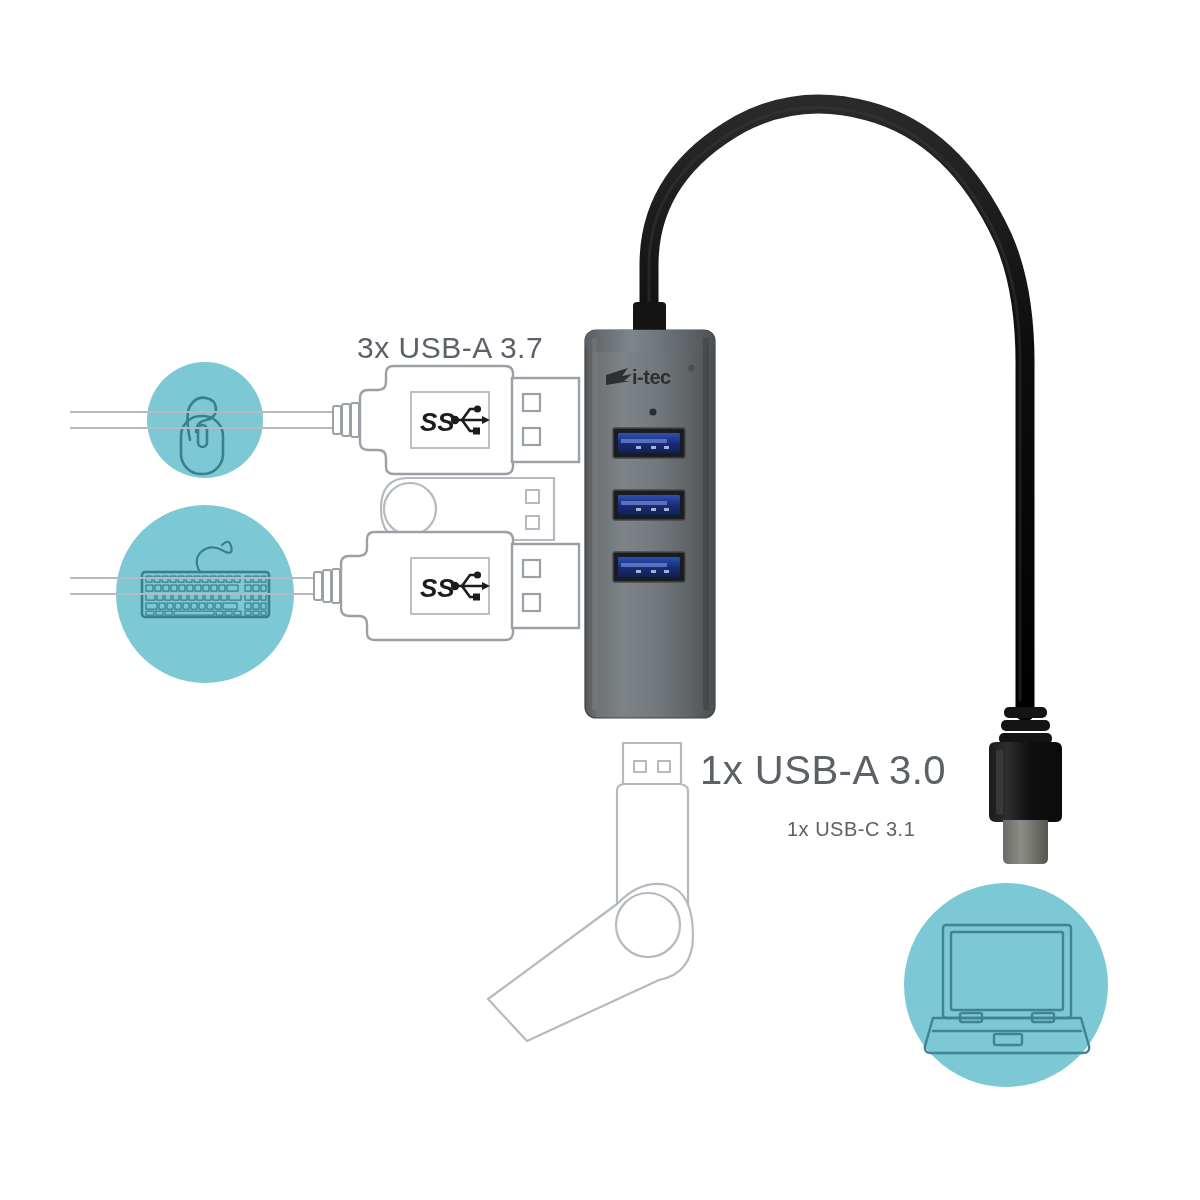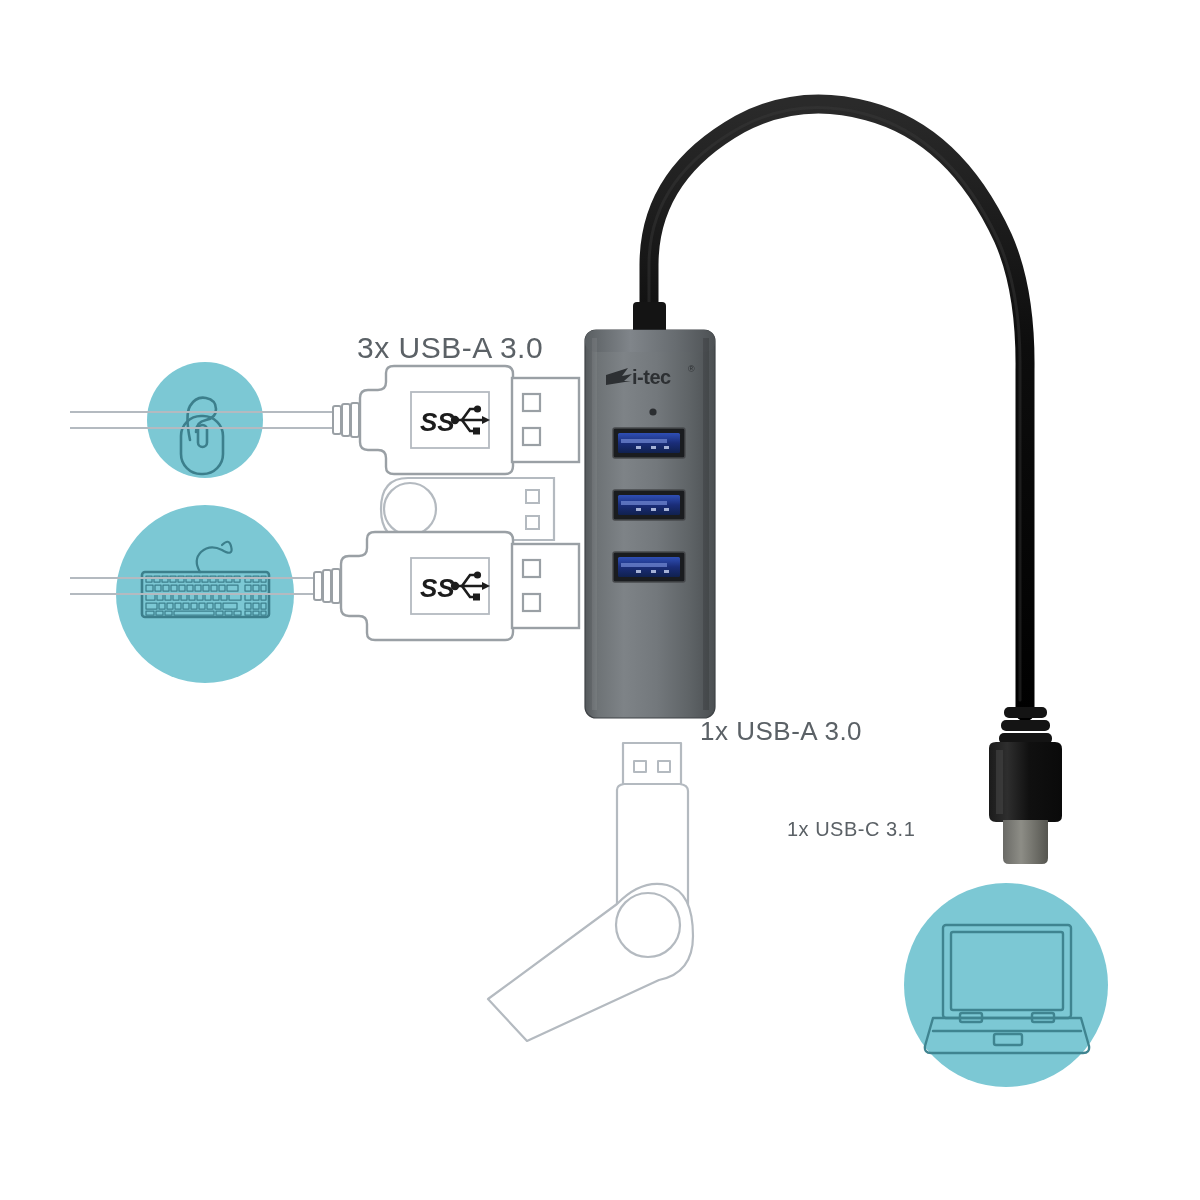--- a/index.html
+++ b/index.html
@@ -29,22 +29,22 @@
     white-space: nowrap;
     user-select: none;
   }
   #label-3x-usb-a {
     left: 357px;
     top: 331px;
     font-size: 30px;
   }
   #label-1x-usb-a {
     left: 700px;
-    top: 716px;
-    font-size: 26px;
+    top: 748px;
+    font-size: 40px;
   }
   #label-1x-usb-c {
     left: 787px;
     top: 818px;
     font-size: 20px;
   }
   svg { display: block; }
 </style>
 </head>
 <body>
@@ -348,19 +348,19 @@
       <path d="M989 748 Q989 742 996 742 L1055 742 Q1062 742 1062 749 L1062 816
                Q1062 822 1055 822 L996 822 Q989 822 989 815 Z" fill="url(#ccapGrad)"></path>
       <rect x="996" y="750" width="7" height="64" fill="#4a4a4a" opacity="0.5"></rect>
 
       <path d="M1003 820 L1048 820 L1048 858 Q1048 864 1042 864 L1009 864
                Q1003 864 1003 858 Z" fill="url(#ctipGrad)"></path>
     </g>
 
   </svg>
 
-  <div class="label" id="label-3x-usb-a">3x USB-A 3.0</div>
+  <div class="label" id="label-3x-usb-a">3x USB-A 3.7</div>
 
   <div class="label" id="label-1x-usb-a">1x USB-A 3.0</div>
 
   <div class="label" id="label-1x-usb-c">1x USB-C 3.1</div>
 
 </div>
 
 </body></html>

